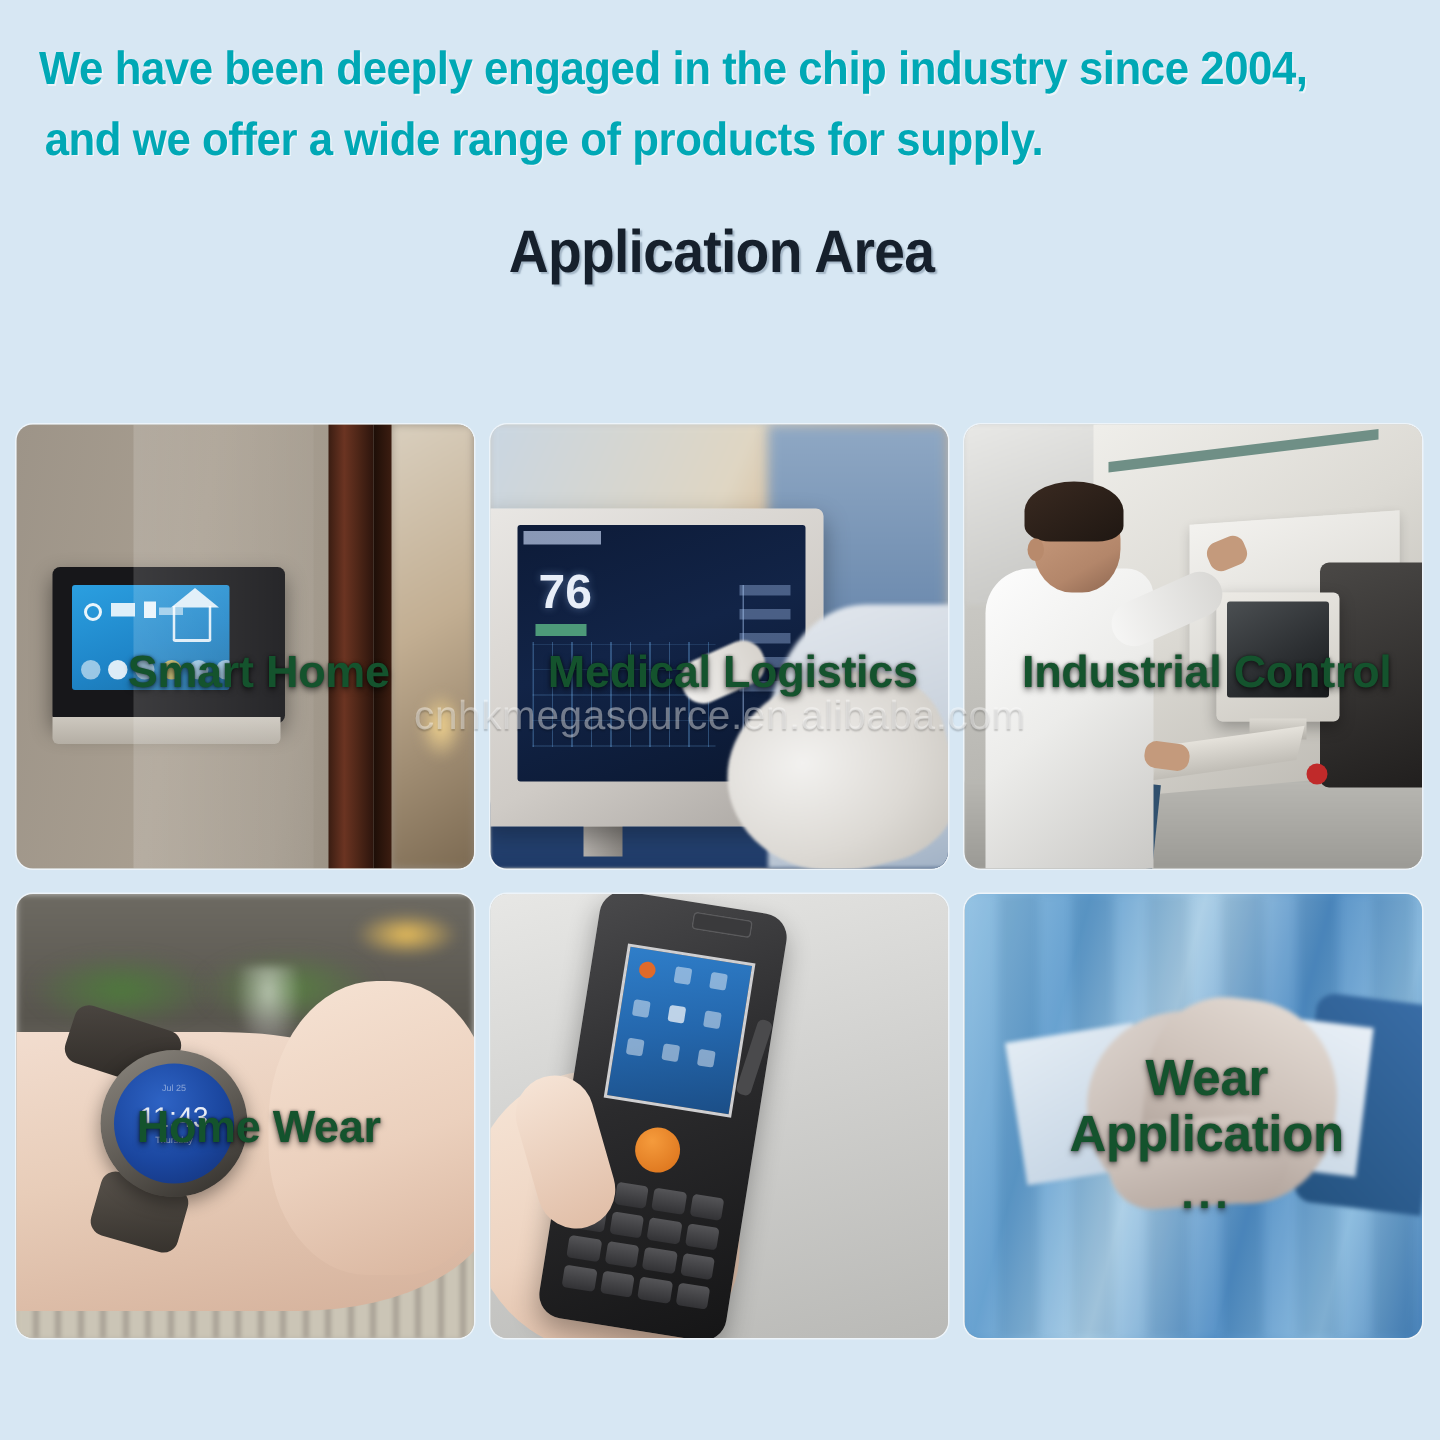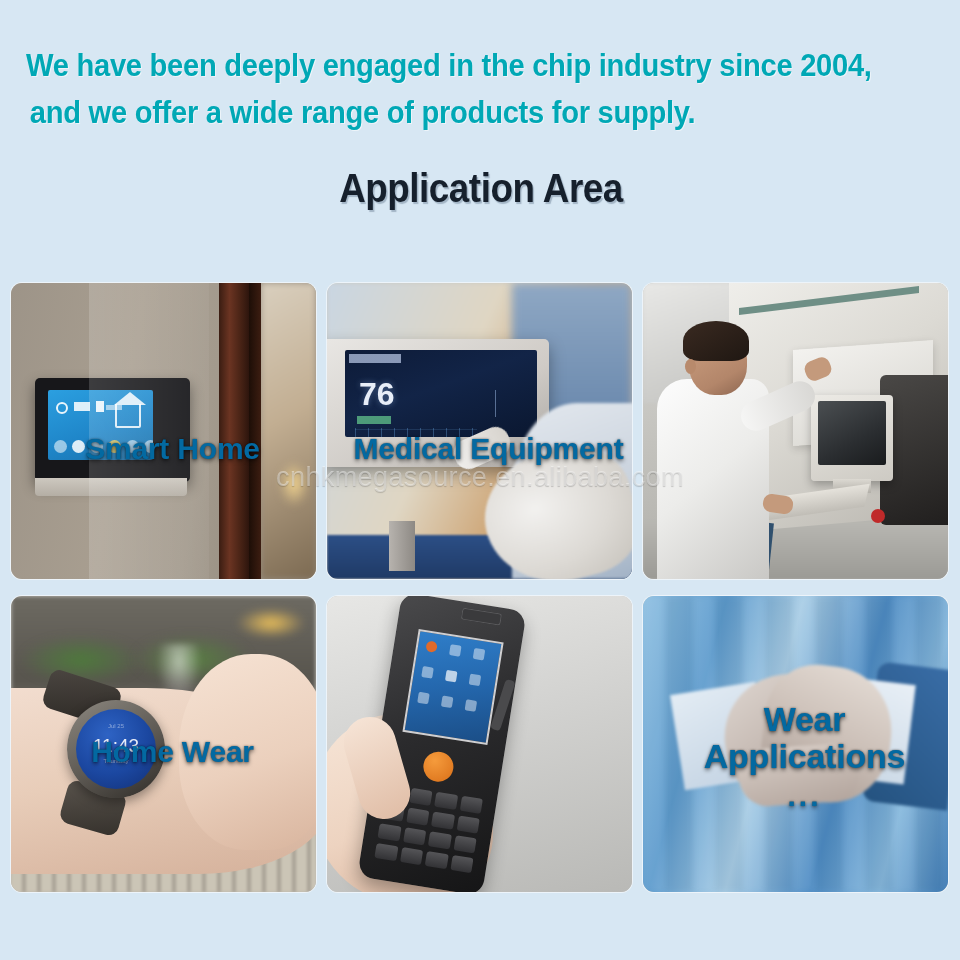--- a/index.html
+++ b/index.html
@@ -13,21 +13,20 @@
 
   body {
     background: #d7e7f3;
     font-family: "Liberation Sans", sans-serif;
     position: relative;
   }
 
   
   .header {
     padding: 22px 24px 0 26px;
-    margin-top: 20px;
   }
 
   .headline {
     color: #00a8b5;
     font-family: "Liberation Sans Narrow", "Liberation Sans", sans-serif;
     font-weight: bold;
     font-size: 31px;
     line-height: 47px;
     letter-spacing: -0.3px;
     transform: scaleX(0.94);
@@ -75,21 +74,21 @@
 
   .scene {
     position: absolute;
     inset: 0;
   }
 
   .caption {
     position: absolute;
     left: 18px;
     right: 0;
-    color: #0369a1;
+    color: #14532d;
     font-family: "Liberation Sans", sans-serif;
     font-weight: bold;
     text-align: center;
     text-shadow: 0 2px 4px rgba(0,0,0,0.55), 0 0 2px rgba(0,0,0,0.5);
     letter-spacing: -0.2px;
     z-index: 40;
     line-height: 1.08;
   }
 
   
@@ -181,21 +180,21 @@
     position: absolute; inset: 0;
     background: linear-gradient(115deg, #c9d6e2 0%, #dfd6c3 40%, #cfa97c 62%, #9fb4c9 100%);
     filter: blur(2px);
   }
   .me-bg2 {
     position: absolute; right: 0; top: 0; bottom: 0; width: 120px;
     background: linear-gradient(180deg, #8fa8c4 0%, #5f7fa6 60%, #3e5f8a 100%);
     filter: blur(4px);
   }
   .me-bezel {
-    position: absolute; left: -6px; top: 56px; width: 228px; height: 128px;
+    position: absolute; left: -6px; top: 56px; width: 228px; height: 212px;
     background: linear-gradient(150deg, #e9e7e4 0%, #cfcbc6 60%, #a8a4a0 100%);
     border-radius: 5px;
     box-shadow: 0 7px 16px rgba(0,0,0,0.35);
   }
   .me-screen {
     position: absolute; left: 24px; top: 11px; right: 12px; bottom: 30px;
     background: linear-gradient(160deg, #0d1b38 0%, #122447 45%, #0a1730 100%);
     border-radius: 2px;
     overflow: hidden;
   }
@@ -634,21 +633,21 @@
             <span></span>
             <span></span>
             <span></span>
           </div>
         </div>
       </div>
       <div class="me-gown"></div>
       <div class="me-hand"></div>
       <div class="me-finger"></div>
     </div>
-    <div class="caption cap-medical">Medical Equipment</div>
+    <div class="caption cap-medical">Medical Logistics</div>
   </div>
 
   <div class="card">
     <div class="scene">
       <div class="ic-bg"></div>
       <div class="blurwrap-light">
         <div class="ic-rack"></div>
         <div class="ic-floor"></div>
       </div>
       <div class="ic-machine"></div>
@@ -663,20 +662,21 @@
       <div class="ic-red"></div>
       <div class="ic-cable"></div>
       <div class="ic-coat"></div>
       <div class="ic-head"></div>
       <div class="ic-hair"></div>
       <div class="ic-ear"></div>
       <div class="ic-arm"></div>
       <div class="ic-hand"></div>
       <div class="ic-hand2"></div>
     </div>
+    <div class="caption cap-industrial">Industrial Control</div>
   </div>
 
   <div class="card">
     <div class="scene">
       <div class="sw-bg"></div>
       <div class="sw-green"></div>
       <div class="sw-green2"></div>
       <div class="sw-lights"></div>
       <div class="sw-fountain"></div>
       <div class="sw-fence"></div>
@@ -749,20 +749,20 @@
         <div class="ot-cuff-r"></div>
         <div class="ot-sleeve-l"></div>
         <div class="ot-sleeve-r"></div>
         <div class="ot-hand-l"></div>
         <div class="ot-hand-r"></div>
         <div class="ot-fingers"></div>
       </div>
     </div>
     <div class="caption cap-other">
       <span>Wear</span>
-      <span style="display:block;">Applications</span>
+      <span style="display:block;">Application</span>
       <span class="dots">...</span>
     </div>
   </div>
 
 </div>
 
 <div class="watermark">cnhkmegasource.en.alibaba.com</div>
 
 </body></html>

